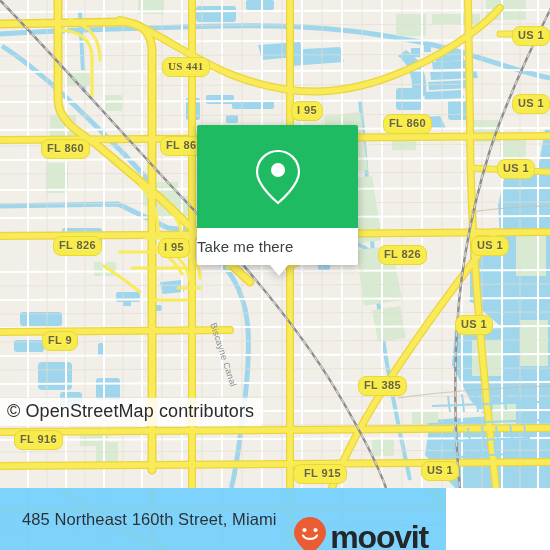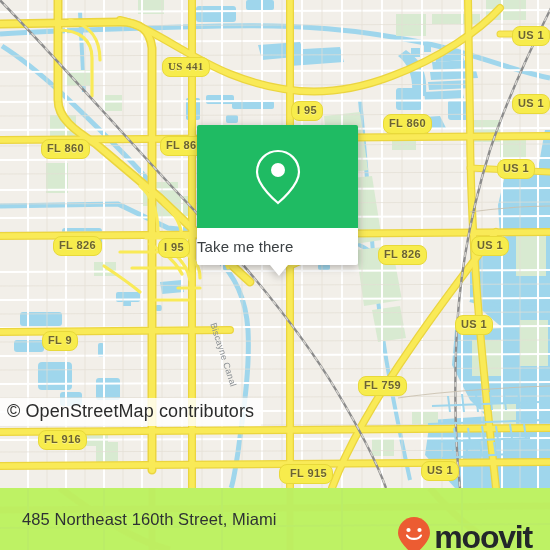--- a/index.html
+++ b/index.html
@@ -69,22 +69,22 @@
   #attrib{
     position:absolute;left:0;bottom:62px;
     background:rgba(255,255,255,.82);
     color:#2b2b2b;font-size:18px;
     padding:3px 7px 4px 7px;
     letter-spacing:.1px;
   }
 
   
   #footer{
-    position:absolute;left:0;top:488px;width:550px;height:62px;
-    background:#bef264;overflow:hidden;
+    position:absolute;left:0;top:488px;width:446px;height:62px;
+    background:#7dd3fc;overflow:hidden;
   }
   #footer-watermark{position:absolute;left:0;top:-488px;opacity:.055;}
   #footer-inner{
     position:relative;width:100%;height:100%;
     display:flex;align-items:center;justify-content:space-between;
     padding:0 18px 0 22px;box-sizing:border-box;
   }
   #address{
     color:#2e3134;font-size:16.5px;letter-spacing:.1px;white-space:nowrap;
   }
@@ -357,23 +357,23 @@
         <div class="shield" style="left: 383px; top: 114px;">FL 860</div>
         <div class="shield" style="left: 41px; top: 139px;">FL 860</div>
         <div class="shield" style="left: 160px; top: 136px;">FL 860</div>
         <div class="shield" style="left: 497px; top: 159px;">US 1</div>
         <div class="shield" style="left: 53px; top: 236px;">FL 826</div>
         <div class="shield" style="left: 158px; top: 238px;">I 95</div>
         <div class="shield" style="left: 378px; top: 245px;">FL 826</div>
         <div class="shield" style="left: 471px; top: 236px;">US 1</div>
         <div class="shield" style="left: 455px; top: 315px;">US 1</div>
         <div class="shield" style="left: 42px; top: 331px;">FL 9</div>
-        <div class="shield" style="left: 358px; top: 376px;">FL 759</div>
-        <div class="shield" style="left: 14px; top: 430px; margin-left: 24px;">FL 916</div>
-        <div class="shield" style="left: 279px; top: 464px; padding-left: 10px;">FL 915</div>
+        <div class="shield" style="left: 358px; top: 376px;">FL 385</div>
+        <div class="shield" style="left: 14px; top: 430px;">FL 916</div>
+        <div class="shield" style="left: 293px; top: 464px; padding-left: 10px;">FL 915</div>
         <div class="shield" style="left: 421px; top: 461px;">US 1</div>
       </div>
 
     <div id="waterlabels">
         <div class="canal-name" style="left: 213px; top: 318px; transform: rotate(72deg); transform-origin: left center;">Biscayne Canal</div>
       </div>
 
     <div id="popup">
       <div id="popup-green">
         <svg width="48" height="58" viewBox="0 0 48 58">

